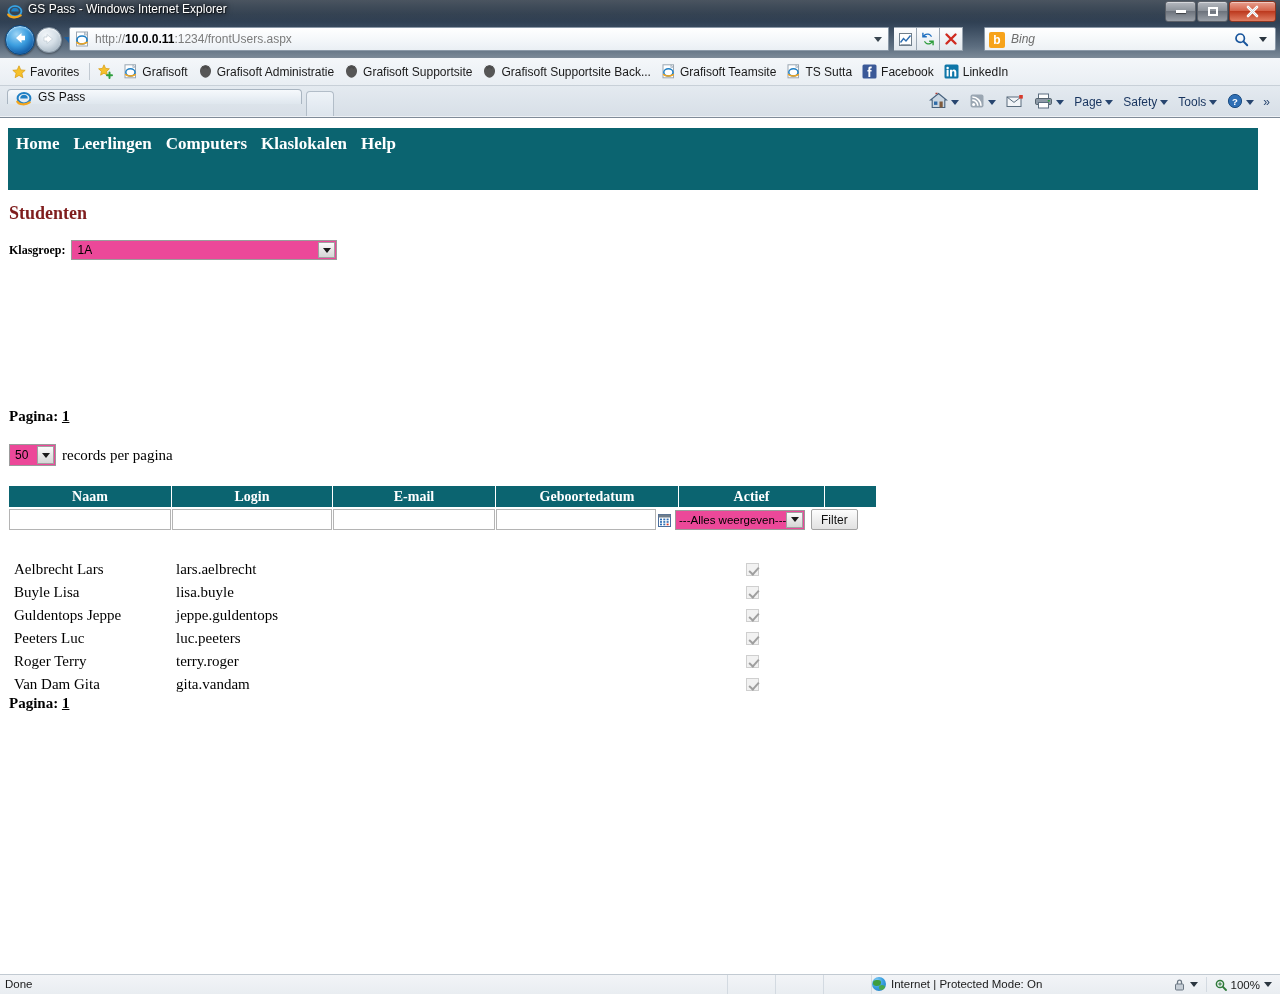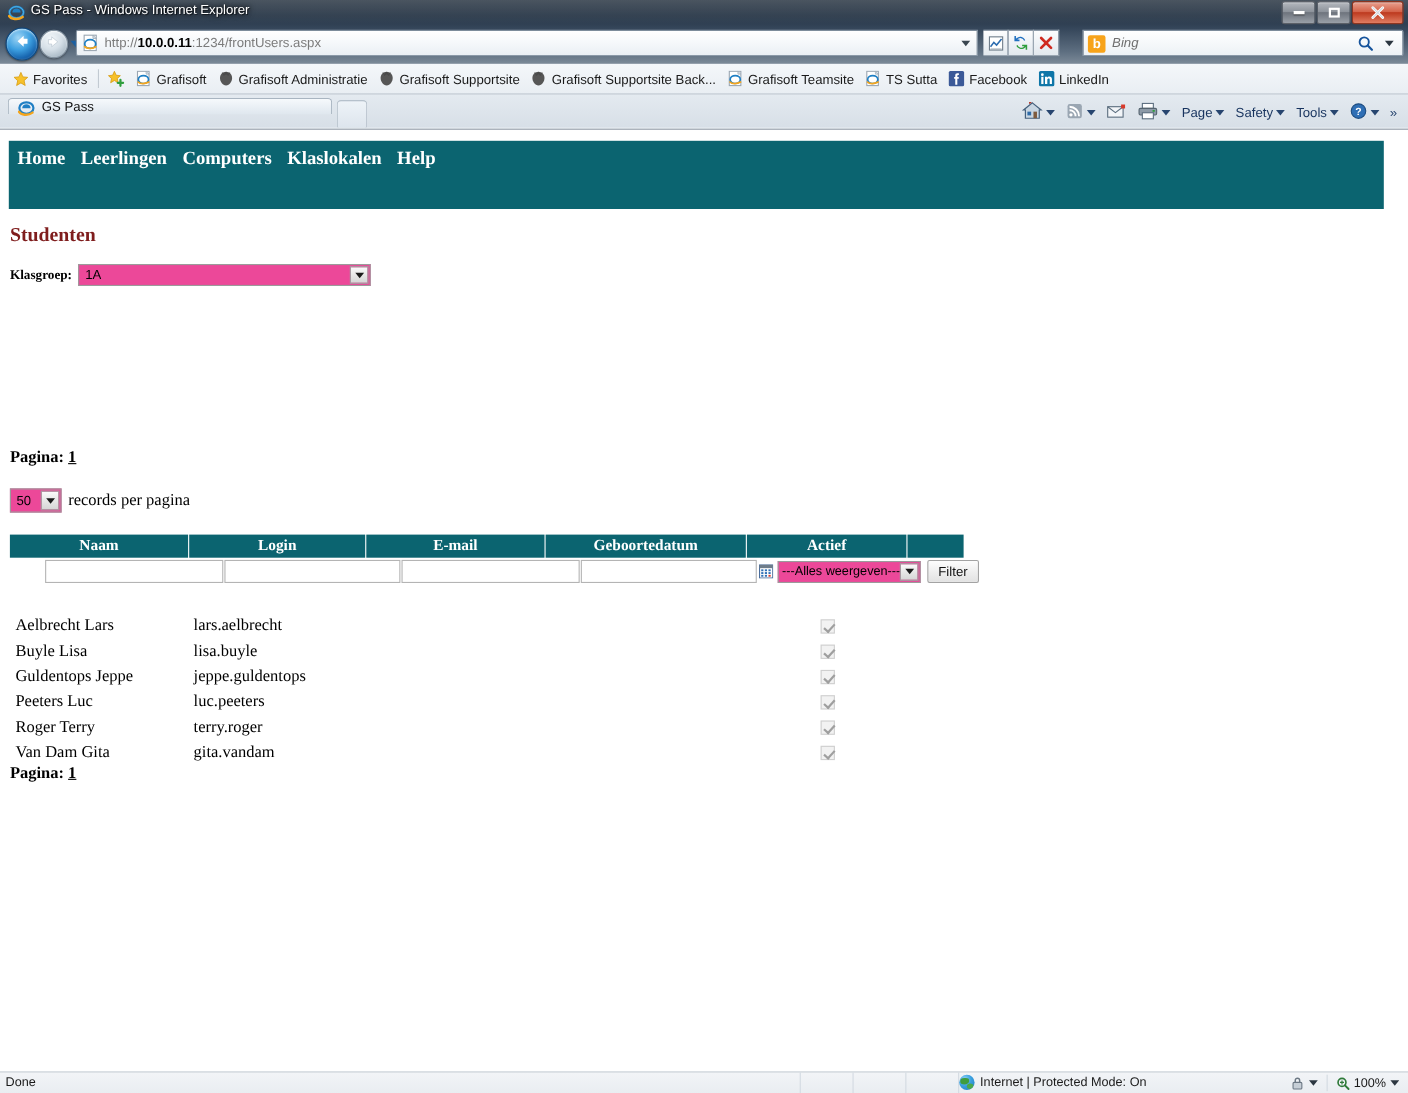--- a/index.html
+++ b/index.html
@@ -165,21 +165,21 @@
   .recrow .lbl{font-family:"Liberation Serif",serif;font-size:15px;color:#000;}
 
   
   .tbl{position:absolute;left:9px;top:368px;}
   .hdr{display:flex;gap:1px;}
   .hcell{
     background:#0b6470;color:#fff;text-align:center;
     font-family:"Liberation Serif",serif;font-weight:bold;font-size:14px;
     height:21px;line-height:21px;box-sizing:border-box;
   }
-  .frow{display:flex;gap:1px;align-items:center;margin-top:2px;margin-left:32px;}
+  .frow{display:flex;gap:1px;align-items:center;margin-top:2px;}
   .finput{
     height:21px;box-sizing:border-box;border:1px solid #b4b4b4;background:#fff;
     font-family:"Liberation Sans",sans-serif;font-size:12px;padding:0 3px;
   }
   .cal-icon{width:13px;height:13px;margin:0 3px 0 1px;display:block;}
   #actief-select{width:130px;height:20px;font-size:11.5px;}
   #actief-select .val{padding-left:3px;}
   .filterbtn{
     height:21px;padding:0 9px;box-sizing:border-box;
     border:1px solid #a3a3a3;border-radius:2px;

